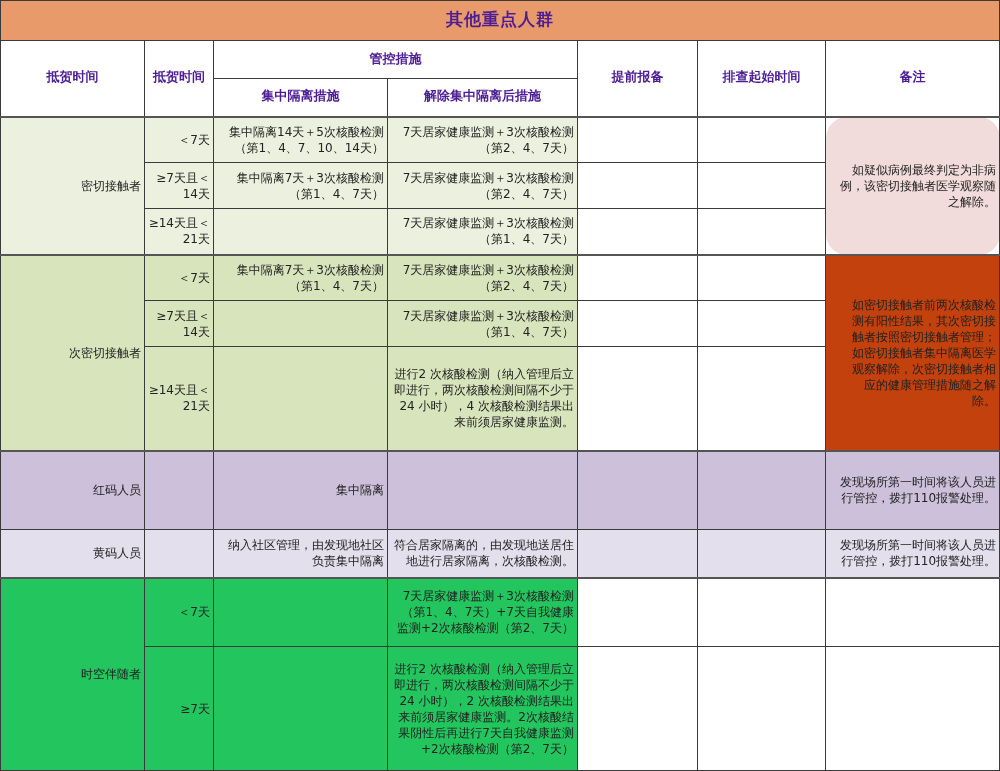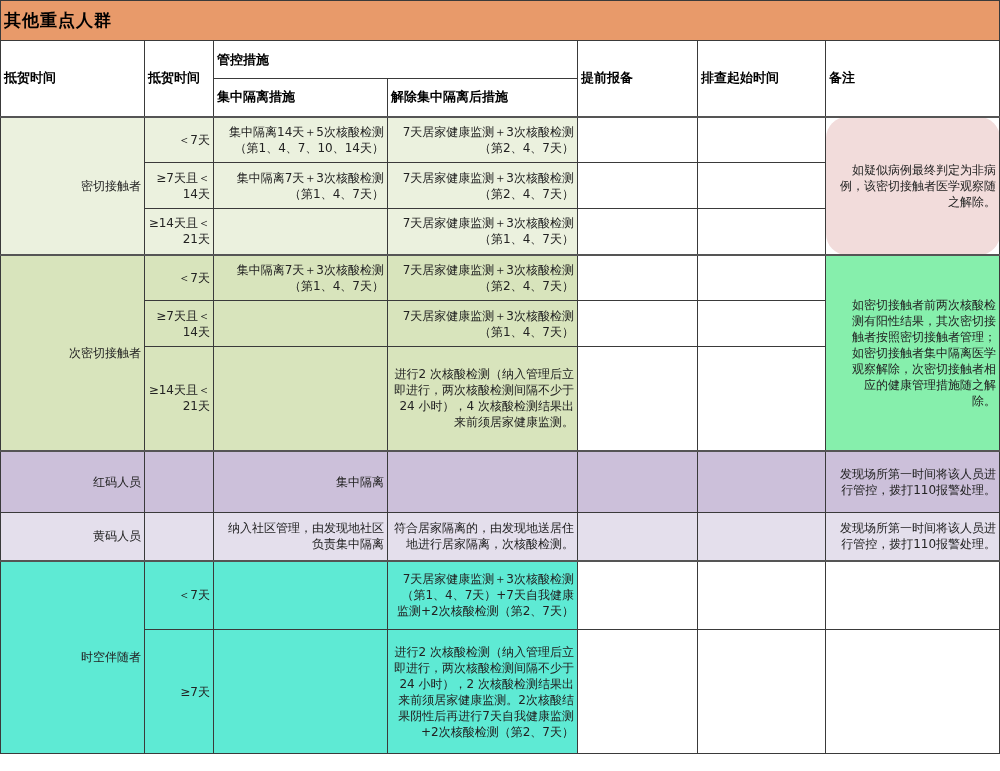--- a/index.html
+++ b/index.html
@@ -1,29 +1,29 @@
 <!DOCTYPE html>
 <html><head>
 <meta charset="utf-8">
 <style>
   html, body { margin:0; padding:0; background:#ffffff; }
   body { width:1000px; height:771px; overflow:hidden; position:relative; font-family:"DejaVu Sans", sans-serif; }
   table { position:absolute; left:0; top:0; border-collapse:collapse; table-layout:fixed; width:999px; }
   td, th { border:1px solid #3a3a3a; padding:0 3px; font-size:12px; color:#222; line-height:16px; overflow:hidden; }
-  th { font-family:Liberation Serif, serif; font-weight:bold; font-size:13px; color:#000000; background:#ffffff; text-align:left; }
+  th { font-family:Liberation Mono, monospace; font-weight:bold; font-size:13px; color:#4c1d95; background:#ffffff; text-align:center; }
   .title { background:#e89a6a; font-size:17px; height:39px; letter-spacing:1px; }
   .c { text-align:right; }
   .l { text-align:right; vertical-align:middle; }
   .g1 { background:#ebf1de; }
   .g2 { background:#d8e4bc; }
   .p1 { background:#ccc0da; }
   .p2 { background:#e4dfec; }
-  .o1 { background:#5eead4; }
+  .o1 { background:#22c55e; }
   .r1 { background:#f2dcdb;border-radius:21px; }
-  .r2 { background:#86efac;padding-left:15px; }
+  .r2 { background:#c2410c;padding-left:15px; }
   .w { background:#ffffff; }
   .b2 { border-top:2px solid #555; }
 </style>
 </head>
 <body>
 
 <table>
   <colgroup>
     <col style="width:144px">
       <col style="width:69px">
@@ -91,21 +91,21 @@
     <td class="w"></td>
   </tr>
   <tr style="height:104px">
     <td class="g2 c">≥14天且＜21天</td>
     <td class="g2 l"></td>
     <td class="g2 l">进行2 次核酸检测（纳入管理后立即进行，两次核酸检测间隔不少于 24 小时），4 次核酸检测结果出来前须居家健康监测。</td>
     <td class="w"></td>
     <td class="w"></td>
   </tr>
 
-  <tr style="height:62px" class="b2">
+  <tr style="height:79px" class="b2">
     <td class="p1 c">红码人员</td>
     <td class="p1 c"></td>
     <td class="p1 l">集中隔离</td>
     <td class="p1 l"></td>
     <td class="p1"></td>
     <td class="p1"></td>
     <td class="p1 l">发现场所第一时间将该人员进行管控，拨打110报警处理。</td>
   </tr>
 
   <tr style="height:48px">

